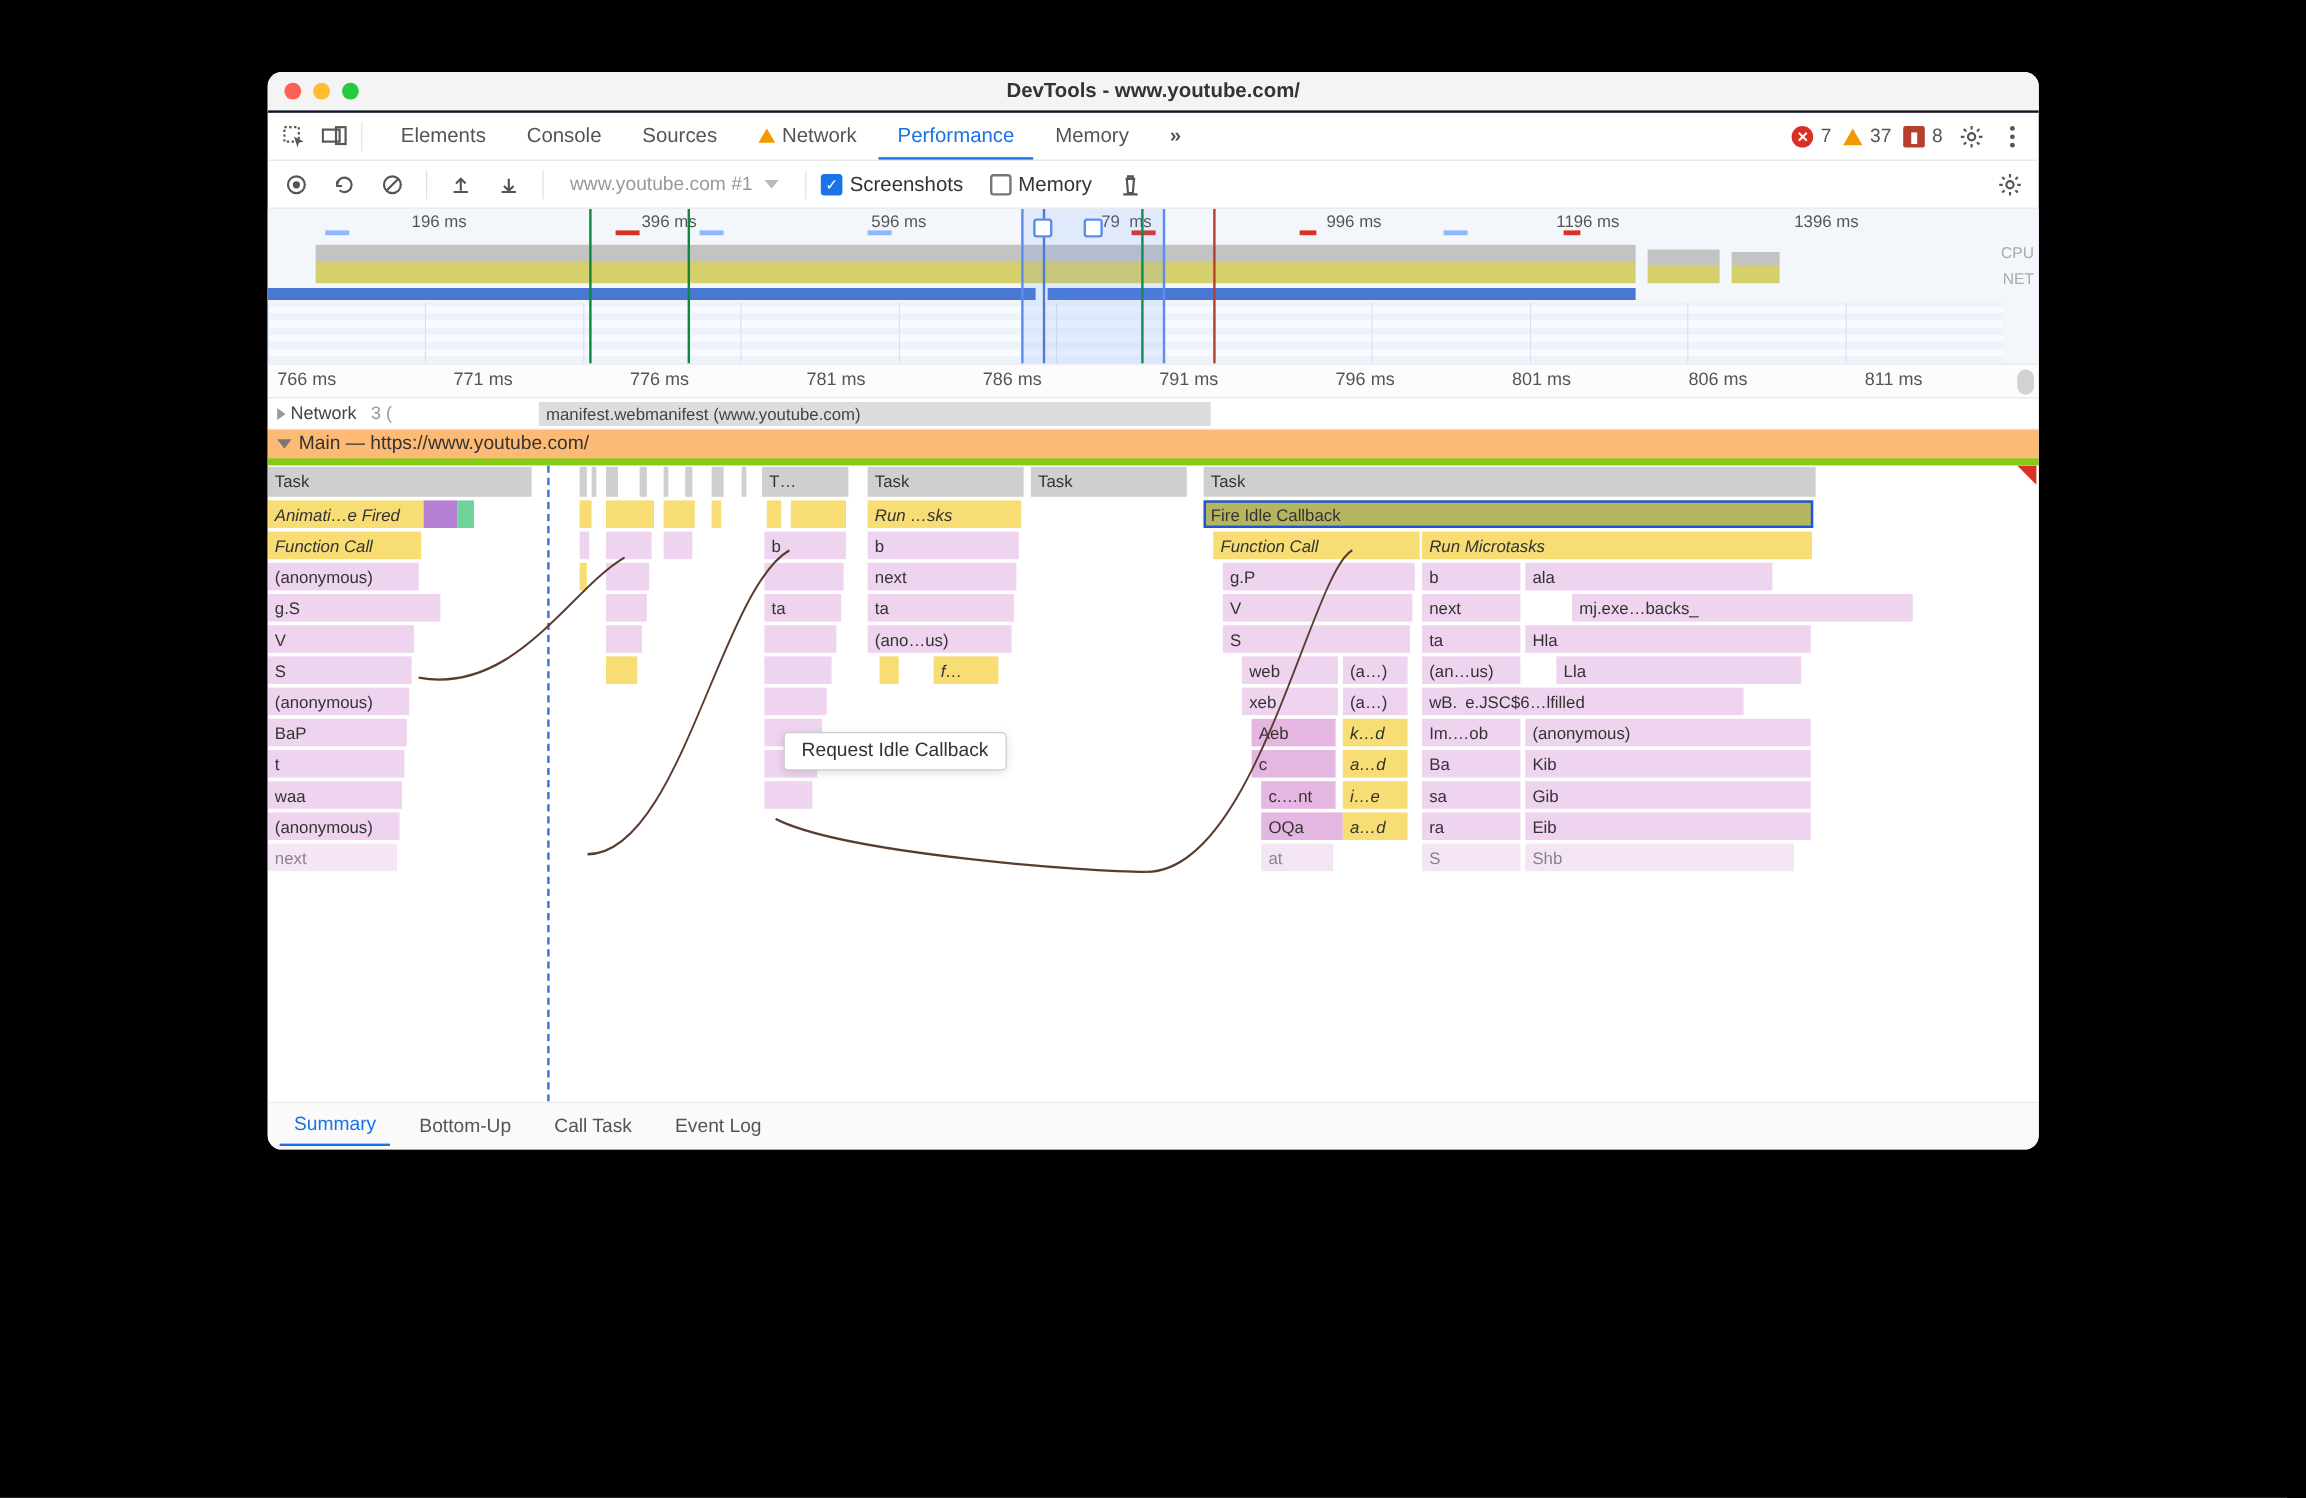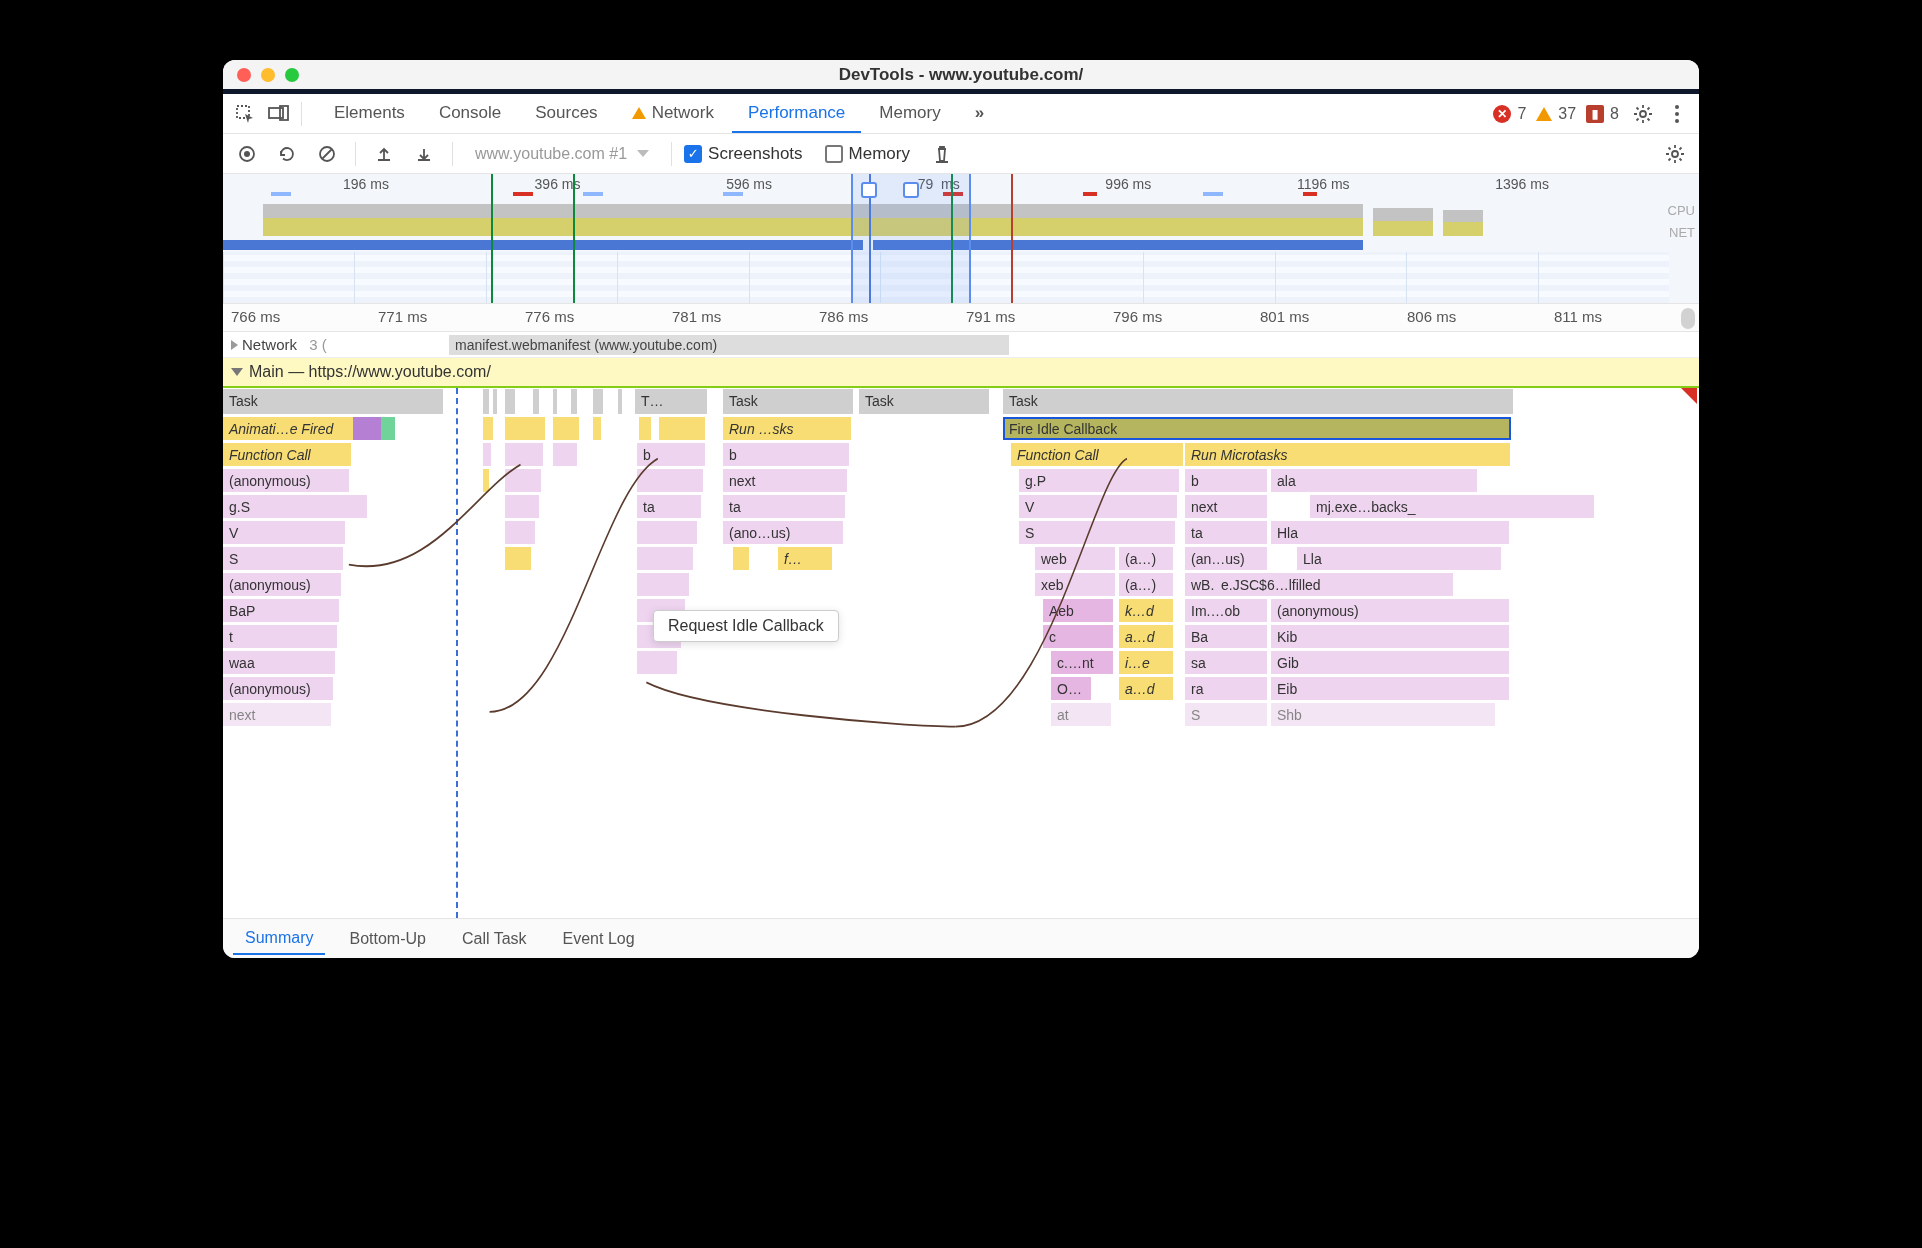--- a/index.html
+++ b/index.html
@@ -20,21 +20,21 @@
     --orange: #f29900;
     --brick: #b83e2e;
     --overview-sel: #bcd4f7;
   }
   * { box-sizing: border-box; }
   html, body { margin:0; padding:0; height:100%; background:#000; font-family: -apple-system, BlinkMacSystemFont, "Segoe UI", Helvetica, Arial, sans-serif; font-size:15px; color:var(--text); }
   .stage { width:1476px; height:898px; position:relative; margin:60px auto; }
   .window { position:absolute; inset:0; background:#fff; border-radius:12px; overflow:hidden; box-shadow:0 30px 70px rgba(0,0,0,.6); display:flex; flex-direction:column; }
 
   
-  .titlebar { height:34px; display:flex; align-items:center; position:relative; background:#f4f4f4; border-bottom:5px solid #0f172a; flex:0 0 auto; }
+  .titlebar { height:34px; display:flex; align-items:center; position:relative; background:#f4f4f4; border-bottom:2px solid #0f172a; flex:0 0 auto; }
   .traffic { display:flex; gap:10px; padding-left:14px; }
   .dot { width:14px; height:14px; border-radius:50%; }
   .dot.red { background:#ff5f56; } .dot.ylw { background:#ffbd2e; } .dot.grn { background:#27c93f; }
   .titlebar .title { position:absolute; left:0; right:0; text-align:center; font-weight:600; font-size:17px; color:#333; pointer-events:none; }
 
   
   .tabs-row { height:40px; display:flex; align-items:center; border-bottom:1px solid #e5e5e5; padding:0 6px; gap:2px; }
   .icon-btn { width:32px; height:32px; display:flex; align-items:center; justify-content:center; color:#555; border-radius:4px; }
   .tabs { display:flex; gap:2px; margin-left:10px; }
   .tab { padding:8px 16px; color:#555; cursor:pointer; font-size:17px; }
@@ -79,21 +79,21 @@
   .detail-ruler .scroll { position:absolute; right:4px; top:4px; bottom:2px; width:14px; background:#d2d2d2; border-radius:7px; }
 
   
   .net-row { height:26px; background:#fff; border-bottom:1px solid #eee; display:flex; align-items:center; font-size:15px; color:#444; }
   .net-row .hdr { width:220px; padding-left:8px; display:flex; align-items:center; gap:4px; }
   .tri-right { display:inline-block; width:0; height:0; border-top:5px solid transparent; border-bottom:5px solid transparent; border-left:7px solid #9a9a9a; }
   .net-lane { flex:1; position:relative; height:100%; }
   .net-bar { position:absolute; top:3px; height:20px; background:#ddd; color:#444; font-size:14px; padding:0 6px; line-height:20px; white-space:nowrap; text-overflow:ellipsis; overflow:hidden; }
 
   
-  .main-hdr { height:30px; background:#fef9c3; border-bottom:2px solid #84cc16; display:flex; align-items:center; font-size:16px; padding-left:8px; color:#333; }
+  .main-hdr { height:30px; background:#fdba74; border-bottom:6px solid #84cc16; display:flex; align-items:center; font-size:16px; padding-left:8px; color:#333; }
   .tri-down { display:inline-block; width:0; height:0; border-left:6px solid transparent; border-right:6px solid transparent; border-top:8px solid #777; margin-right:6px; }
 
   
   .flame { flex:1; position:relative; overflow:hidden; background:#fff; }
   .lane { height:26px; position:relative; border-bottom:1px solid rgba(0,0,0,0); }
   .lane.first { height:28px; }
   .seg { position:absolute; top:1px; bottom:1px; font-size:14px; line-height:24px; padding:0 6px; white-space:nowrap; text-overflow:ellipsis; overflow:hidden; color:#333; }
   .seg.gray   { background:var(--gray-bar); }
   .seg.yellow { background:var(--yellow);font-style:italic; }
   .seg.lilac  { background:var(--lilac); }
@@ -449,21 +449,21 @@
         <div class="seg lilac" style="left:0;width:112px">waa</div>
         <div class="seg lilac thin" style="left:414px;width:40px"></div>
         <div class="seg pink" style="left:828px;width:62px">c.…nt</div>
         <div class="seg yellow" style="left:896px;width:54px">i…e</div>
         <div class="seg lilac" style="left:962px;width:82px">sa</div>
         <div class="seg lilac" style="left:1048px;width:238px">Gib</div>
       </div>
 
       <div class="lane">
         <div class="seg lilac" style="left:0;width:110px">(anonymous)</div>
-        <div class="seg pink" style="left:828px;width:40px">OQa</div>
+        <div class="seg pink" style="left:828px;width:68px">OQa</div>
         <div class="seg yellow" style="left:896px;width:54px">a…d</div>
         <div class="seg lilac" style="left:962px;width:82px">ra</div>
         <div class="seg lilac" style="left:1048px;width:238px">Eib</div>
       </div>
 
       <div class="lane" style="opacity:.6">
         <div class="seg lilac" style="left:0;width:108px">next</div>
         <div class="seg lilac" style="left:828px;width:60px">at</div>
         <div class="seg lilac" style="left:962px;width:82px">S</div>
         <div class="seg lilac" style="left:1048px;width:224px">Shb</div>

